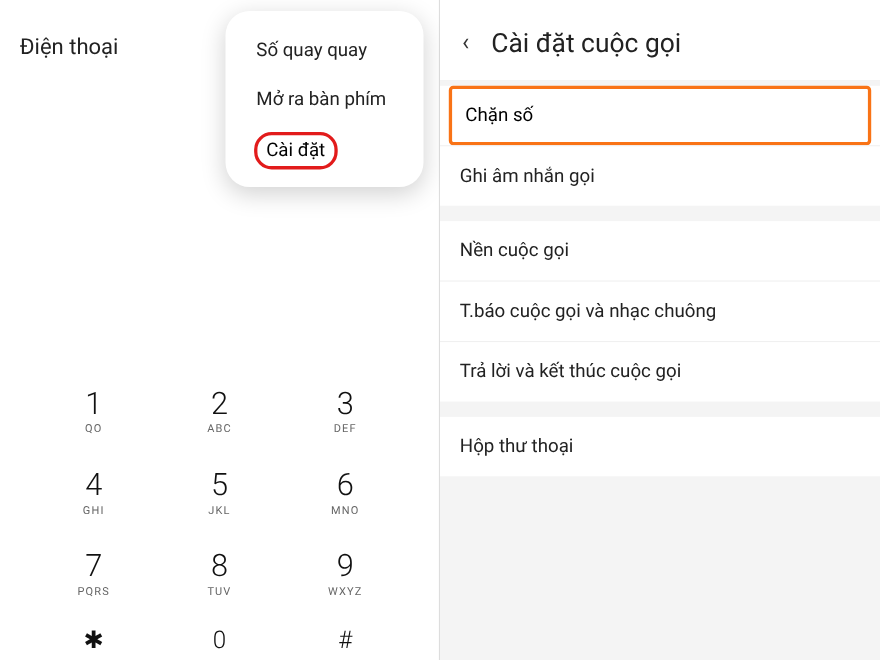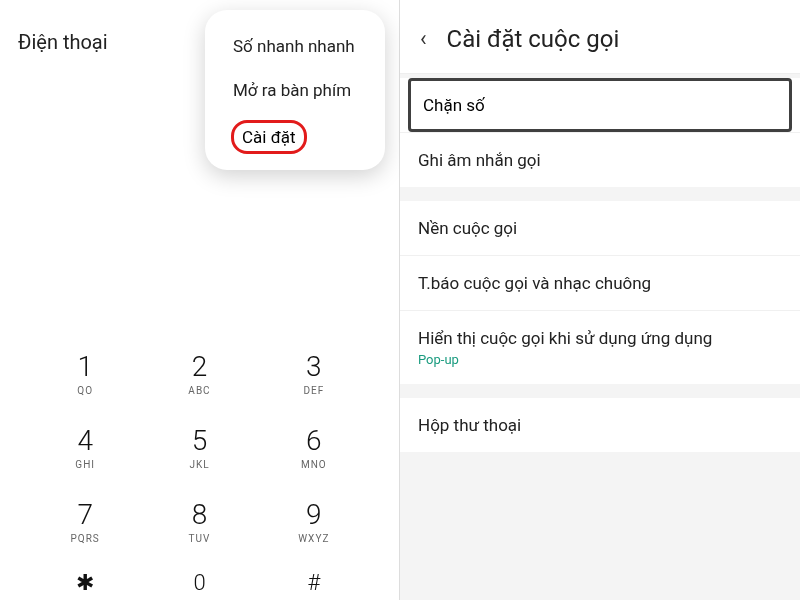--- a/index.html
+++ b/index.html
@@ -48,36 +48,36 @@
   .back { font-size: 22px; color: #333; padding: 2px 6px; }
   .right-title { font-size: 24px; color: #222; }
 
   .setting-group { background: #fff; margin-top: 0; }
   .setting-group + .setting-group { margin-top: 14px; }
   .setting-item { padding: 17px 18px; font-size: 17px; color: #222; border-top: 1px solid #f0f0f0; }
   .setting-group .setting-item:first-child { border-top: none; }
   .setting-sub { display: block; font-size: 13px; color: #1a9b7f; margin-top: 4px; }
 
   .hl-row {
-    border: 3px solid #404040; border-radius: 4px;
+    border: 3px solid #f97316; border-radius: 4px;
     margin: 4px 8px 0 8px; padding: 14px 12px;
     font-size: 17px; background: #fff;
   }
   .group-first-with-hl .setting-item:first-of-type { border-top: 1px solid #f0f0f0; }
 </style>
 </head>
 <body>
 
 <div class="wrap">
 
   <div class="pane pane-left">
     <div class="left-title">Điện thoại</div>
 
     <div class="popup">
-      <div class="popup-item">Số nhanh nhanh</div>
+      <div class="popup-item">Số quay quay</div>
       <div class="popup-item">Mở ra bàn phím</div>
       <div style="padding:8px 0 2px 2px;">
         <span class="hl-menu">Cài đặt</span>
       </div>
     </div>
 
     <div class="keypad">
       <div class="key">
         <div class="key-digit">1</div>
         <div class="key-sub">QO</div>
@@ -133,24 +133,21 @@
     </div>
 
     <div class="setting-group group-first-with-hl">
       <div class="hl-row">Chặn số</div>
       <div class="setting-item">Ghi âm nhắn gọi</div>
     </div>
 
     <div class="setting-group">
       <div class="setting-item">Nền cuộc gọi</div>
       <div class="setting-item">T.báo cuộc gọi và nhạc chuông</div>
-      <div class="setting-item">
-        <span>Hiển thị cuộc gọi khi sử dụng ứng dụng</span>
-        <span class="setting-sub">Pop-up</span>
-      </div>
+      <div class="setting-item">Trả lời và kết thúc cuộc gọi</div>
     </div>
 
     <div class="setting-group">
       <div class="setting-item">Hộp thư thoại</div>
     </div>
   </div>
 
 </div>
 
 </body></html>

